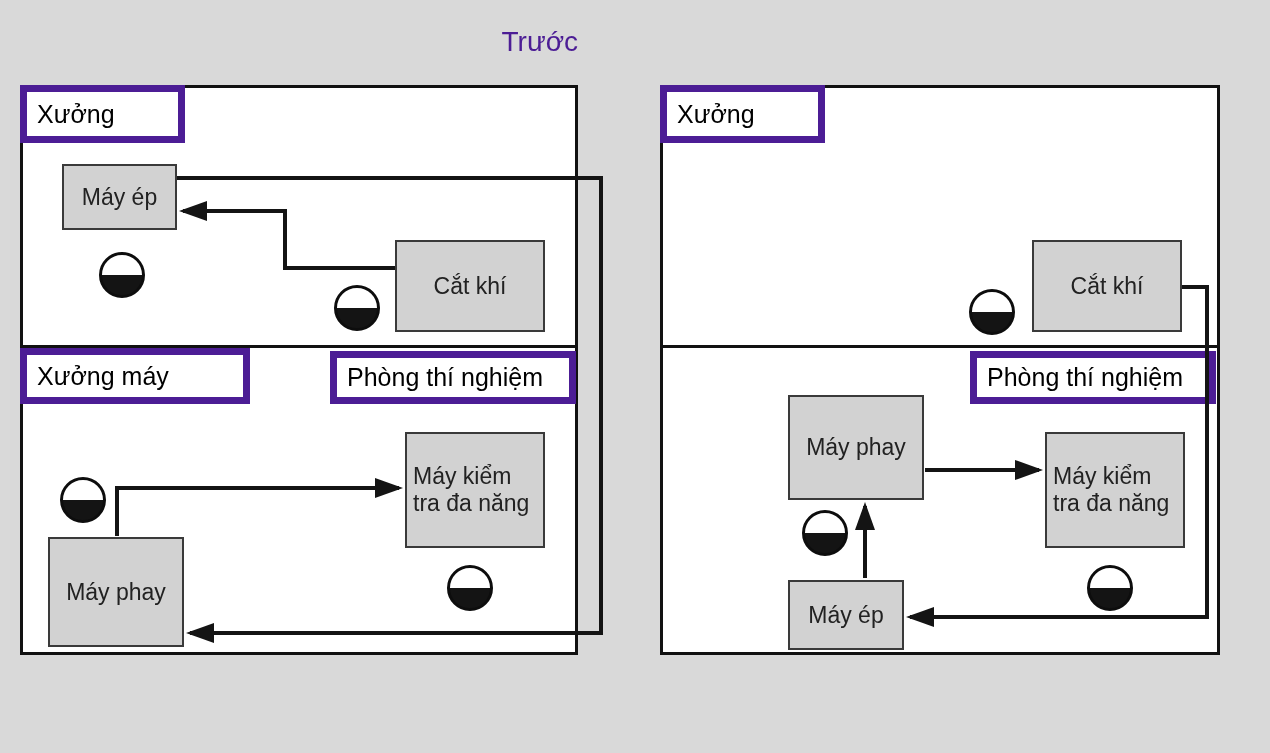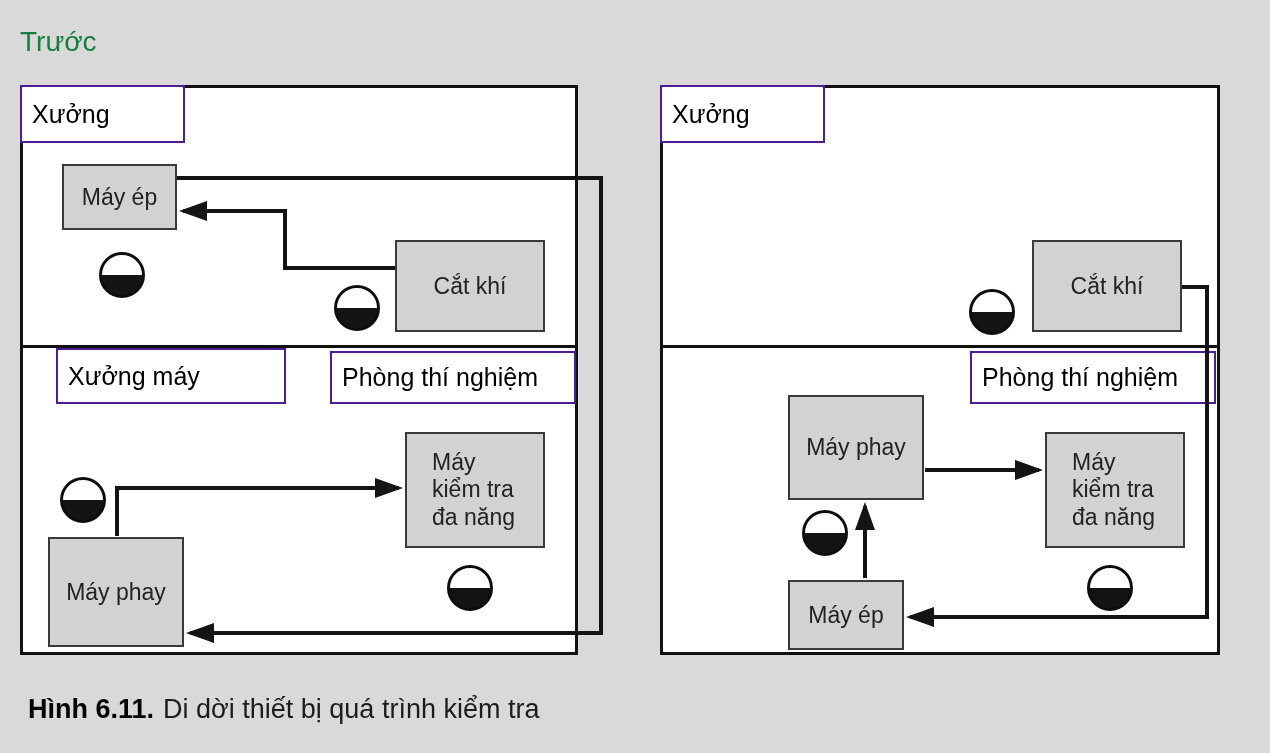--- a/index.html
+++ b/index.html
@@ -15,42 +15,42 @@
     color:#111;
   }
   #page{
     position:relative;
     width:1270px;height:753px;
     background:var(--background);
     overflow:hidden;
   }
   .panel-title{
     position:absolute;
-    text-align:left;
+    text-align:right;
     font-size:28px;
-    color:#15803d;
+    color:#4c1d95;
     z-index:1;
   }
   .panel{
     position:absolute;
     background:var(--panel-background);
     border:3px solid #111;
     box-sizing:border-box;
     z-index:1;
   }
   .divider{
     position:absolute;
     height:0;
     border-top:3px solid #111;
     z-index:2;
   }
   .area-label{
     position:absolute;
     background:#fff;
-    border:2px solid #4c1d95;
+    border:7px solid #4c1d95;
     box-sizing:border-box;
     display:flex;
     align-items:center;
     padding-left:10px;
     font-size:25px;
     color:#000;
     z-index:3;
     white-space:nowrap;
   }
   .machine{
@@ -62,21 +62,21 @@
     align-items:center;
     justify-content:center;
     text-align:left;
     font-size:23px;
     color:#222;
     z-index:2;
   }
   .machine.multiline{
     justify-content:flex-start;
     text-align:left;
-    padding:6px 25px;
+    padding:6px 6px;
     line-height:1.18;
   }
   .indicator{
     position:absolute;
     width:46px;height:46px;
     box-sizing:border-box;
     border:3px solid #0d0d0d;
     border-radius:50%;
     background:linear-gradient(to bottom,#ffffff 0%,#ffffff 50%,#141414 50%,#141414 100%);
     z-index:3;
@@ -110,21 +110,21 @@
 <body>
 
 <div id="page">
 
   <div class="panel-title" style="left:20px;top:26px;width:558px;">Trước</div>
 
   <div class="panel" style="left:20px;top:85px;width:558px;height:570px;"></div>
   <div class="divider" style="left:20px;top:345px;width:558px;"></div>
 
   <div class="area-label" style="left:20px;top:85px;width:165px;height:58px;">Xưởng</div>
-  <div class="area-label" style="left:20px;top:348px;width:230px;height:56px;margin-left:36px;">Xưởng máy</div>
+  <div class="area-label" style="left:20px;top:348px;width:230px;height:56px;">Xưởng máy</div>
   <div class="area-label" style="left:330px;top:351px;width:246px;height:53px;">Phòng thí nghiệm</div>
 
   <div class="machine" style="left:62px;top:164px;width:115px;height:66px;">Máy ép</div>
   <div class="machine" style="left:395px;top:240px;width:150px;height:92px;">Cắt khí</div>
   <div class="machine" style="left:48px;top:537px;width:136px;height:110px;">Máy phay</div>
   <div class="machine multiline" style="left:405px;top:432px;width:140px;height:116px;">Máy kiểm tra đa năng</div>
 
   <div class="indicator" style="left:99px;top:252px;"></div>
   <div class="indicator" style="left:334px;top:285px;"></div>
   <div class="indicator" style="left:60px;top:477px;"></div>
@@ -152,17 +152,14 @@
       </marker>
     </defs>
     <polyline points="395,268 285,268 285,211 183,211" marker-end="url(#arrowhead)"></polyline>
     <polyline points="177,178 601,178 601,633 190,633" marker-end="url(#arrowhead)"></polyline>
     <polyline points="117,536 117,488 399,488" marker-end="url(#arrowhead)"></polyline>
     <polyline points="925,470 1039,470" marker-end="url(#arrowhead)"></polyline>
     <polyline points="865,578 865,506" marker-end="url(#arrowhead)"></polyline>
     <polyline points="1182,287 1207,287 1207,617 910,617" marker-end="url(#arrowhead)"></polyline>
   </svg>
 
-  <div class="caption" style="left:28px;top:694px;">
-    <span class="caption-label">Hình 6.11.</span><span>Di dời thiết bị quá trình kiểm tra</span>
-  </div>
 
 </div>
 
 </body></html>

